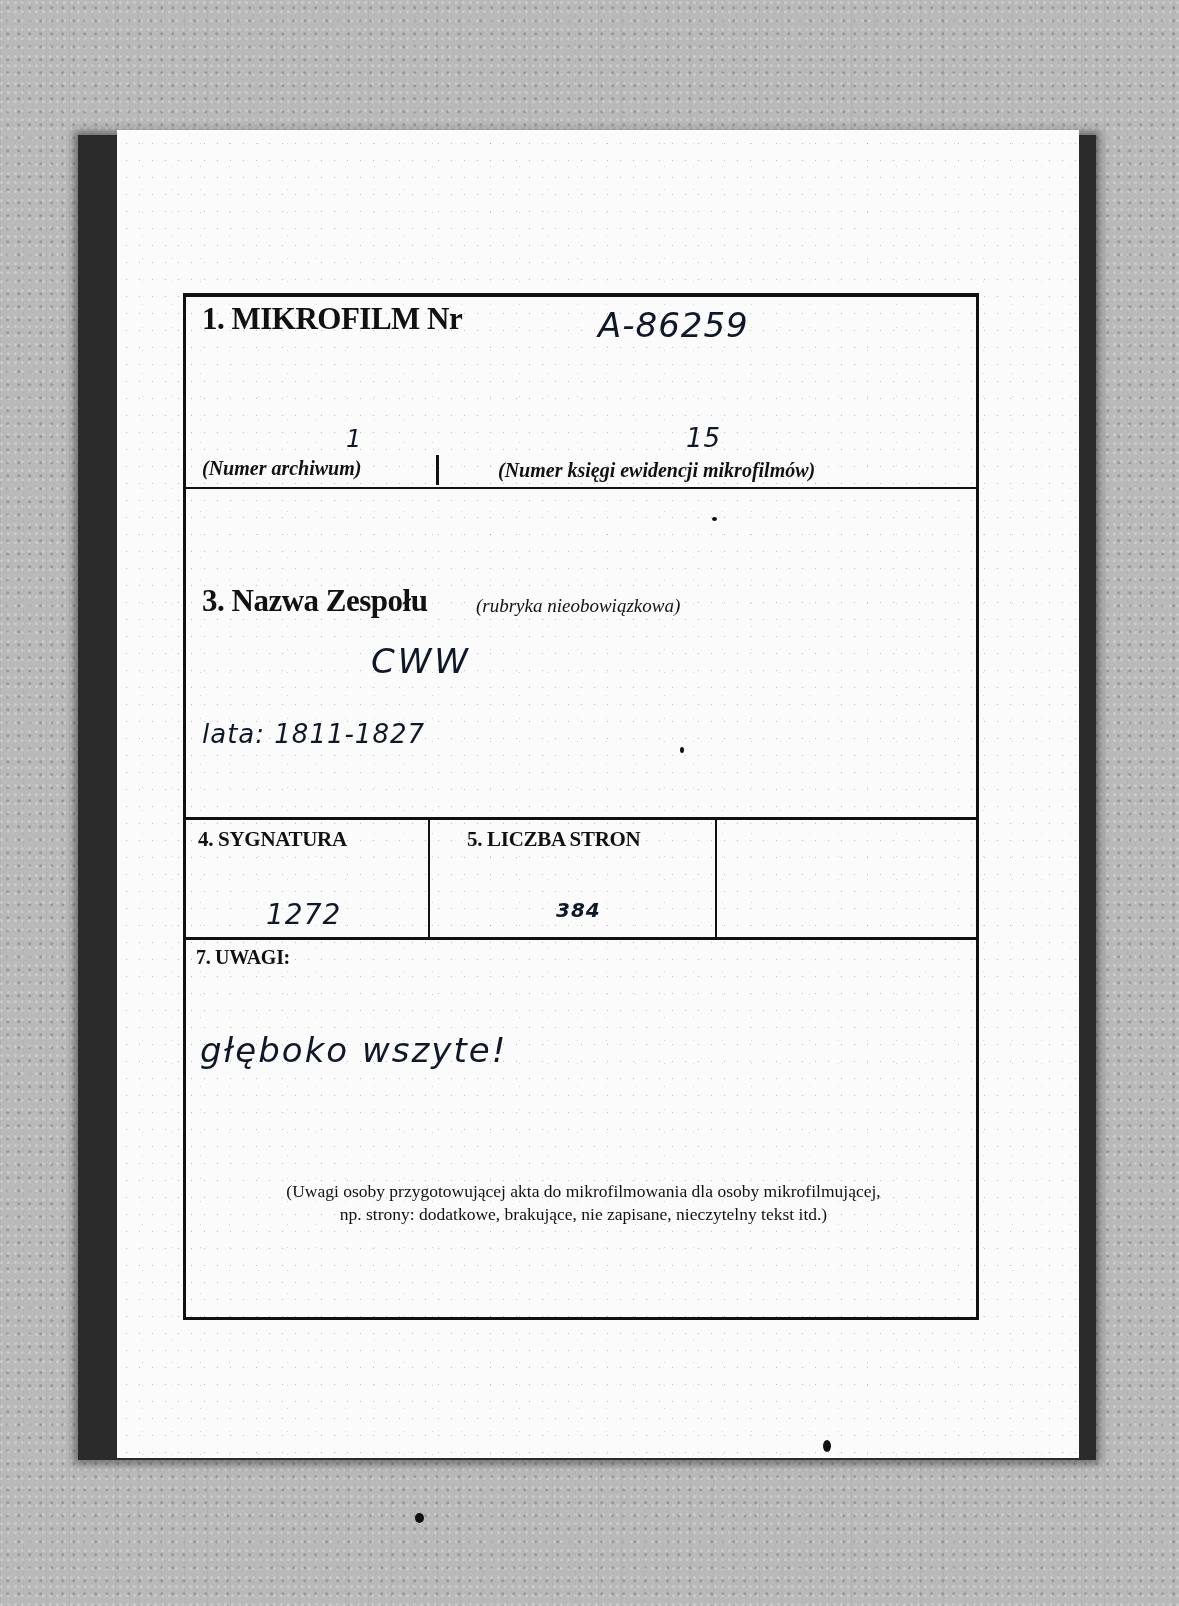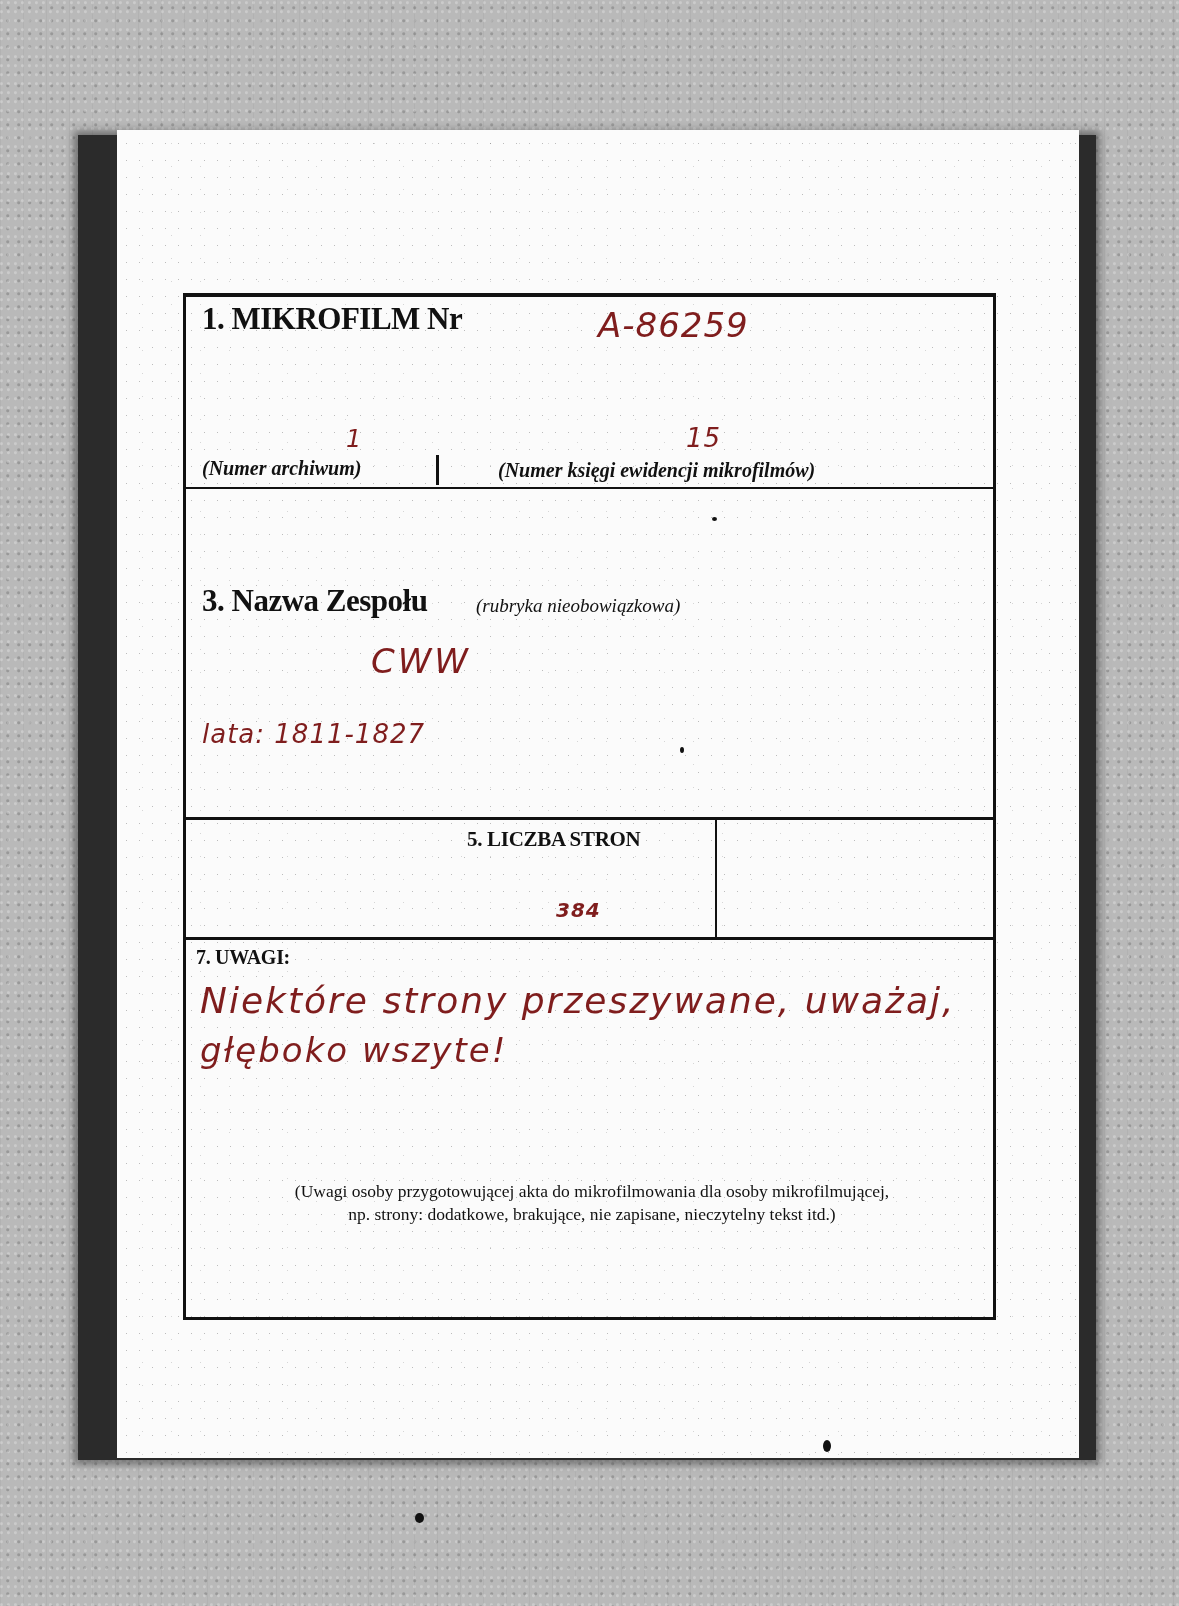--- a/index.html
+++ b/index.html
@@ -25,37 +25,36 @@
     background-image:
       radial-gradient(circle, rgba(0,0,0,0.25) 0 0.6px, transparent 1px),
       radial-gradient(circle, rgba(0,0,0,0.15) 0 0.5px, transparent 1px);
     background-size: 13px 17px, 29px 23px;
     background-position: 3px 5px, 11px 2px;
   }
   .form {
     position:absolute; left:183px; top:293px; width:790px; height:1020px;
     border:3px solid #111;
     border-top-width:4px;
-    padding-left:17px;
   }
   .row { position:absolute; left:0; right:0; border-bottom:2px solid #111; }
   .row:last-child { border-bottom:none; }
   .r1 { top:0; height:190px; }
   .r2 { top:192px; height:88px; }
   .r3 { top:282px; height:238px; border-bottom-width:3px; }
   .r4 { top:523px; height:117px; border-bottom-width:3px; }
   .r5 { top:643px; height:314px; }
 
   .label-lg { position:absolute; font-weight:bold; font-size:31px; letter-spacing:-0.5px; }
   .label-sm { position:absolute; font-weight:bold; font-size:21px; letter-spacing:-0.3px; line-height:26px; }
   .ital { font-style:italic; font-weight:bold; font-size:20px; }
   .ital-n { font-style:italic; font-weight:normal; font-size:19px; }
   .hand {
     position:absolute; font-family:"DejaVu Sans", sans-serif; font-style:italic;
-    font-weight:normal; color:#7f1d1d; letter-spacing:1px;
+    font-weight:normal; color:#0f172a; letter-spacing:1px;
   }
   .vline { position:absolute; background:#111; }
   .col { position:absolute; top:0; bottom:0; border-right:2px solid #111; }
   .footer-note {
     position:absolute; left:15px; right:10px; bottom:28px;
     font-family:"Liberation Serif", serif; font-size:17.5px; line-height:23px;text-align:center;
   }
   .speck { position:absolute; background:#111; border-radius:50%; }
 </style>
 </head>
@@ -80,29 +79,32 @@
 
 
   <div class="row r3">
     <span class="label-lg" style="left:16px; top:4px;">3. Nazwa Zespołu</span>
     <span class="ital-n" style="position:absolute; left:290px; top:16px;">(rubryka nieobowiązkowa)</span>
     <span class="hand" style="left:185px; top:62px; font-size:34px; letter-spacing:3px;">CWW</span>
     <span class="hand" style="left:16px; top:140px; font-size:26px;">lata: 1811-1827</span>
   </div>
 
   <div class="row r4">
+    <div class="col" style="left:0; width:242px;">
+      <span class="label-sm" style="left:12px; top:6px;">4. SYGNATURA</span>
+      <span class="hand" style="left:80px; top:78px; font-size:28px;">1272</span>
+    </div>
     <div class="col" style="left:244px; width:254px;margin-left:31px;">
       <span class="label-sm" style="left:6px; top:6px;">5. LICZBA  STRON</span>
       <span class="hand" style="left:95px; top:78px; font-size:20px;font-weight:bold;">384</span>
     </div>
   </div>
 
   <div class="row r5">
     <span class="label-sm" style="left:10px; top:4px; font-size:20px;">7. UWAGI:</span>
-    <span class="hand" style="left:14px; top:40px; font-size:36px; letter-spacing:2px; white-space:nowrap;">Niektóre strony przeszywane, uważaj,</span>
     <span class="hand" style="left:14px; top:90px; font-size:34px; letter-spacing:2px;">głęboko wszyte!</span>
     <div class="footer-note">
       <div>(Uwagi osoby przygotowującej akta do mikrofilmowania dla osoby mikrofilmującej,</div>
       <div>np. strony: dodatkowe, brakujące, nie zapisane, nieczytelny tekst itd.)</div>
     </div>
   </div>
 </div>
 
 <div class="speck" style="left:823px; top:1440px; width:8px; height:12px;"></div>
 <div class="speck" style="left:415px; top:1513px; width:9px; height:10px;"></div>

